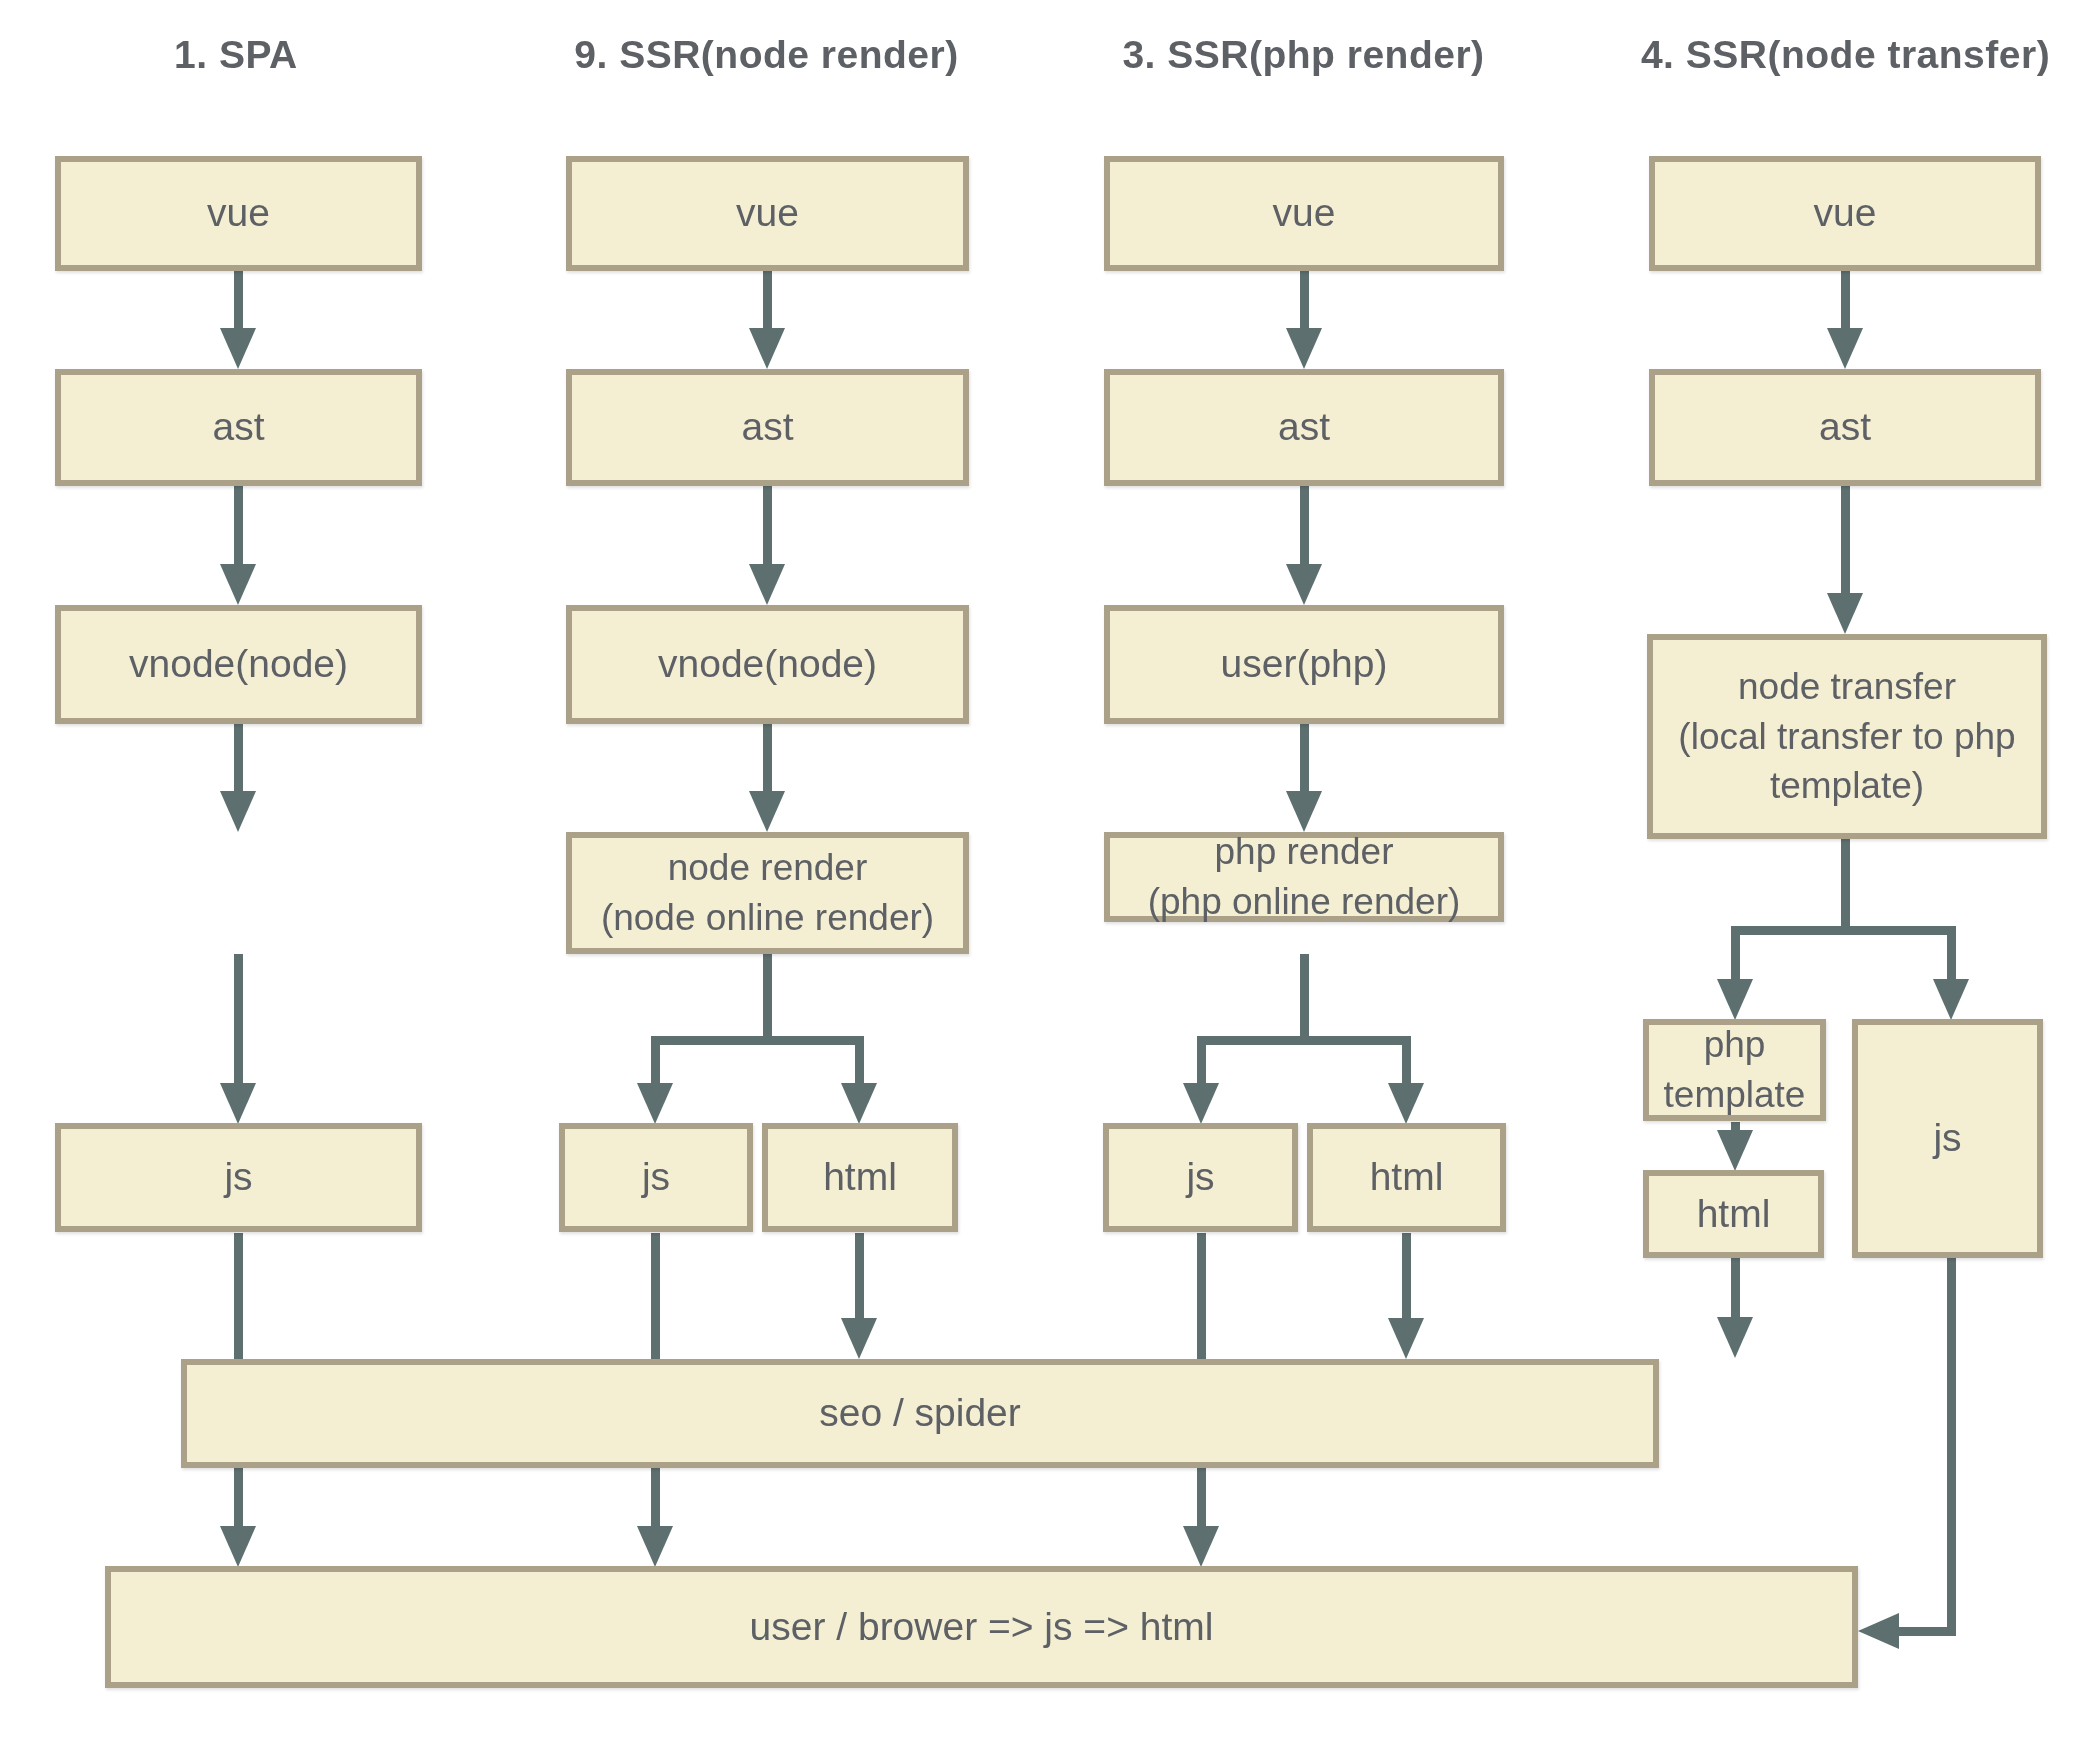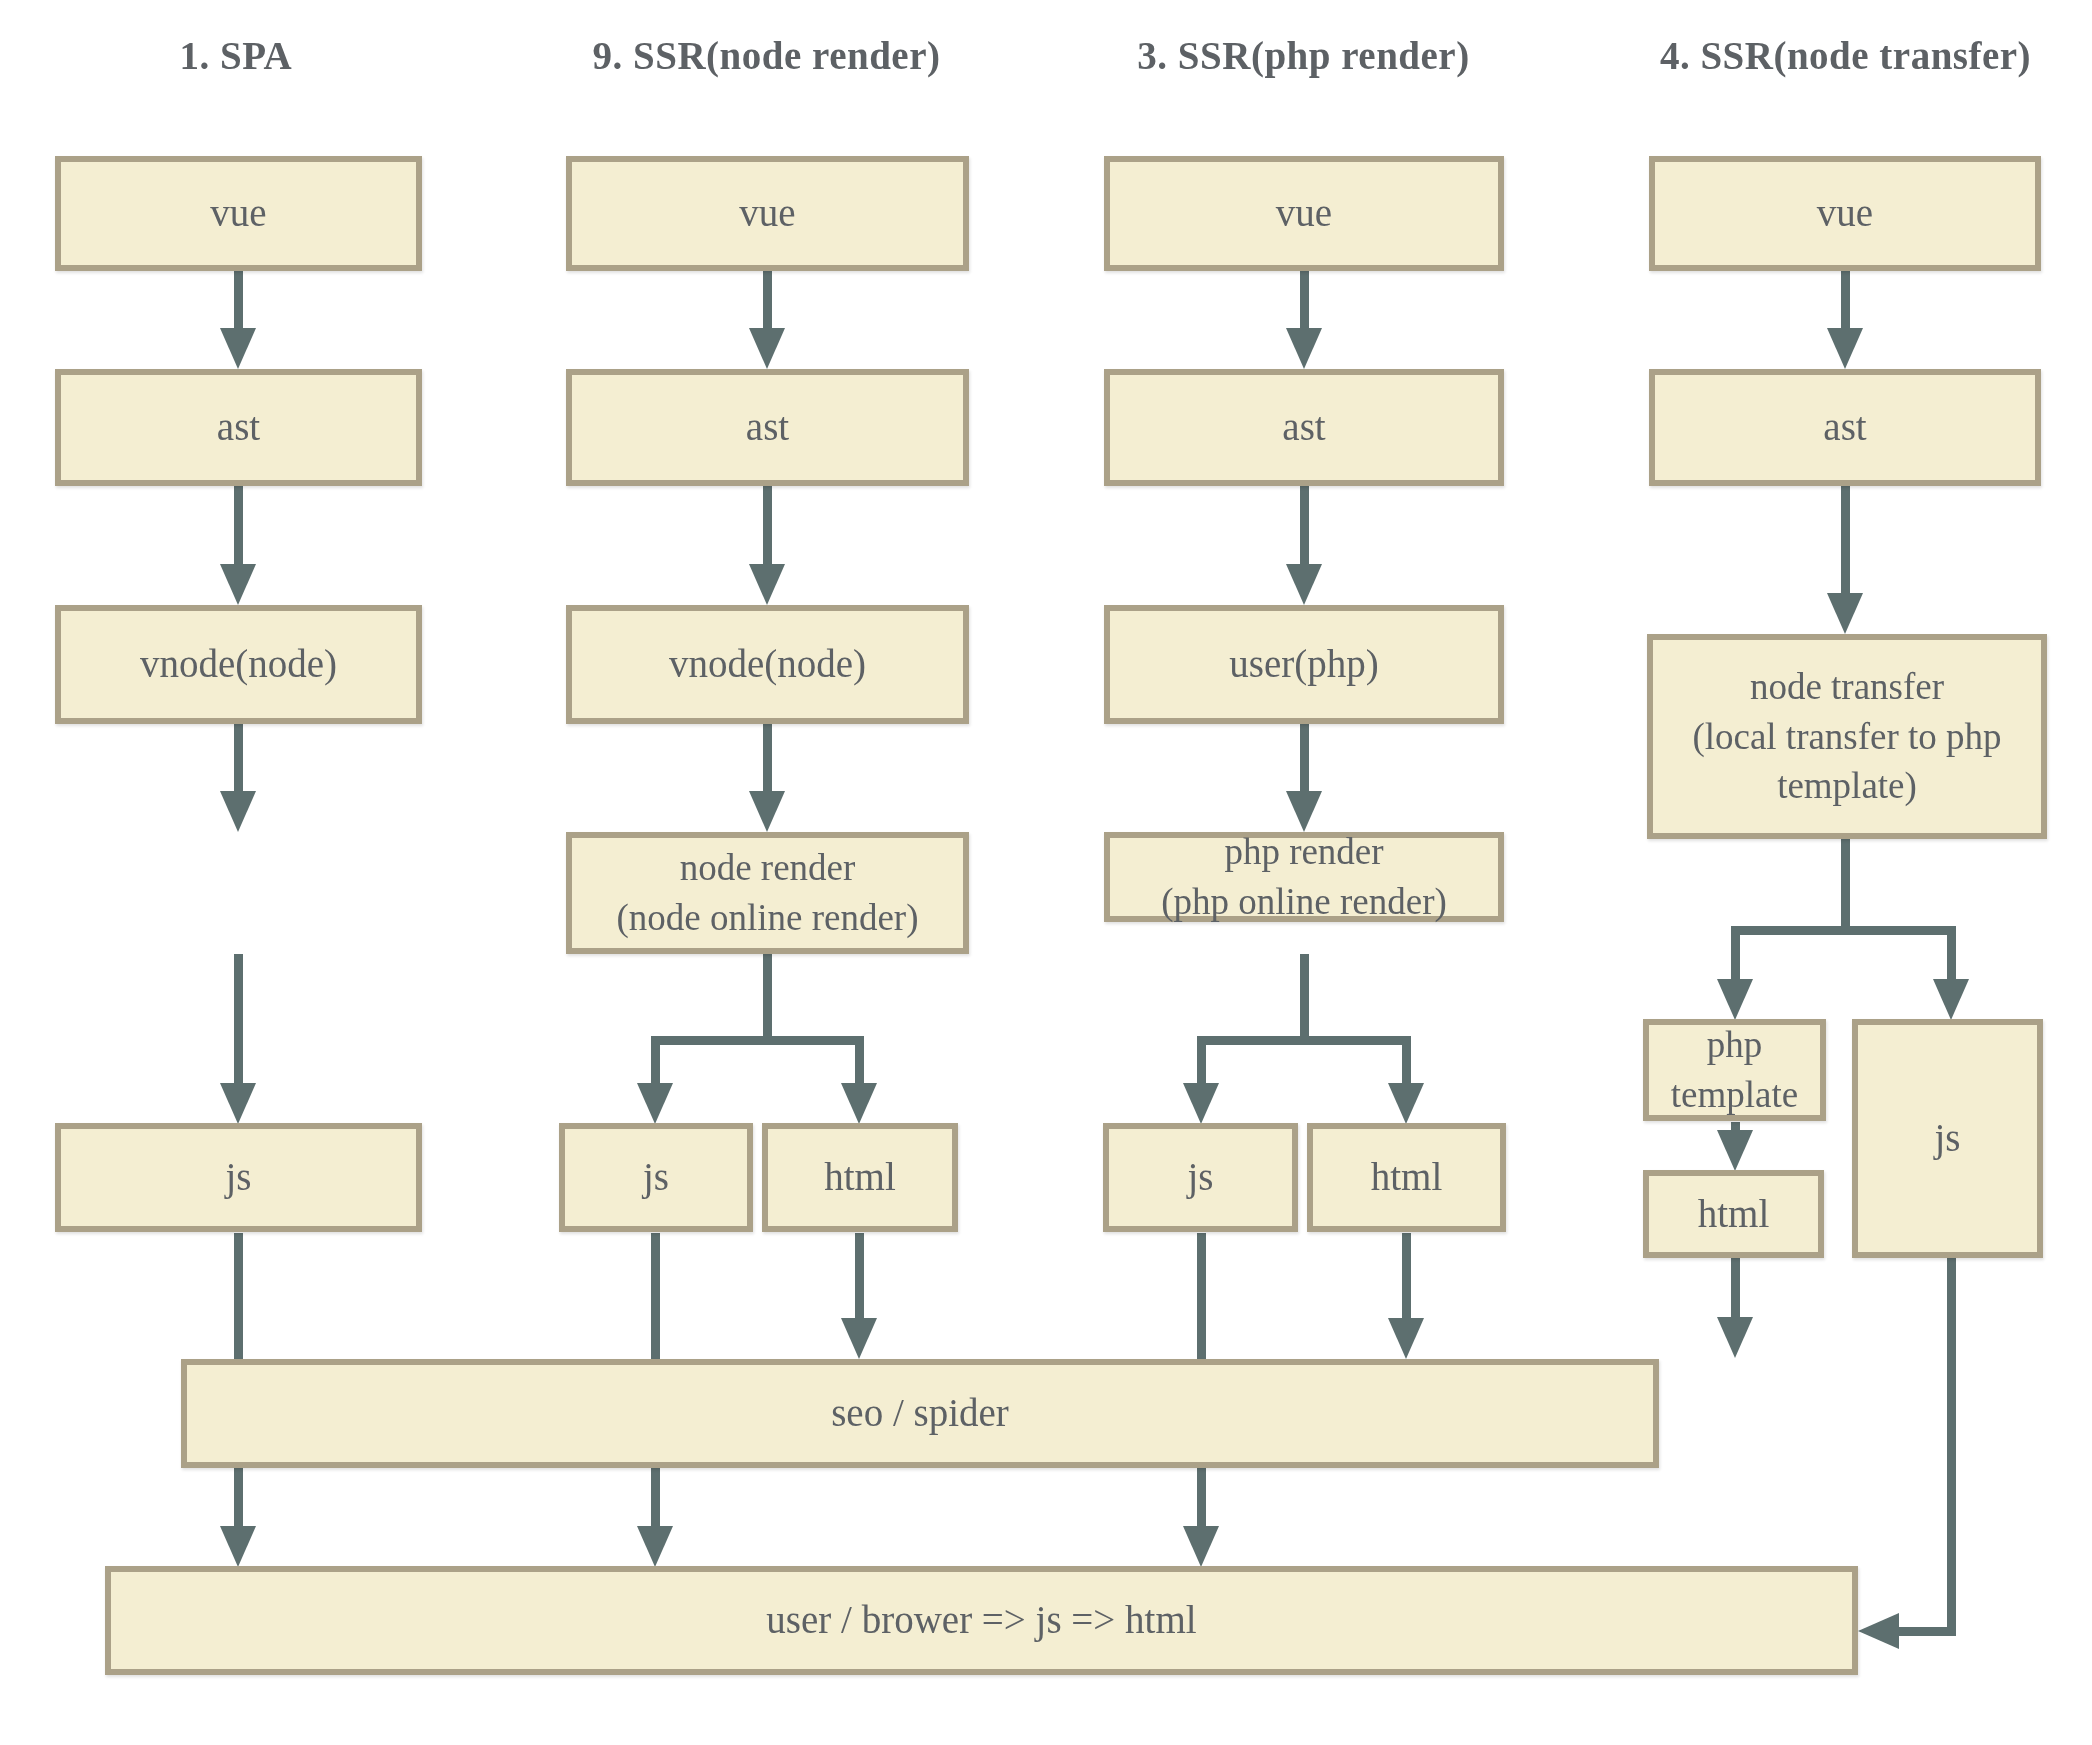--- a/index.html
+++ b/index.html
@@ -8,21 +8,21 @@
     --arrow:#5d6f6f;
     --text:#5d6165;
     --bg:#ffffff;
   }
   html,body{margin:0;padding:0;background:var(--bg);}
   .canvas{
     position:relative;
     width:2093px;height:1746px;
     background:var(--bg);
     overflow:hidden;
-    font-family:Liberation Serif, serif;
+    font-family:Liberation Sans, sans-serif;
   }
   .col-title{
     position:absolute;
     width:507px;top:33px;height:49px;
     text-align:center;
     font-size:39px;font-weight:bold;
     color:var(--text);
     letter-spacing:0.5px;
   }
   .box{
@@ -132,16 +132,16 @@
 
   <div class="box" style="left:1649px;top:156px;width:392px;height:115px">vue</div>
   <div class="box" style="left:1649px;top:369px;width:392px;height:117px">ast</div>
   <div class="box ml" style="left:1643px;top:1019px;width:183px;height:102px">php template</div>
   <div class="box ml" style="left:1647px;top:634px;width:400px;height:205px">node transfer
 (local transfer to php template)</div>
   <div class="box" style="left:1852px;top:1019px;width:191px;height:239px">js</div>
   <div class="box" style="left:1643px;top:1170px;width:181px;height:88px">html</div>
 
   <div class="box" style="left:181px;top:1359px;width:1478px;height:109px">seo / spider</div>
-  <div class="box" style="left:105px;top:1566px;width:1753px;height:109px">user / brower =&gt; js =&gt; html</div>
+  <div class="box" style="left:105px;top:1566px;width:1753px;height:122px">user / brower =&gt; js =&gt; html</div>
 
 </div>
 
 
 </body></html>

